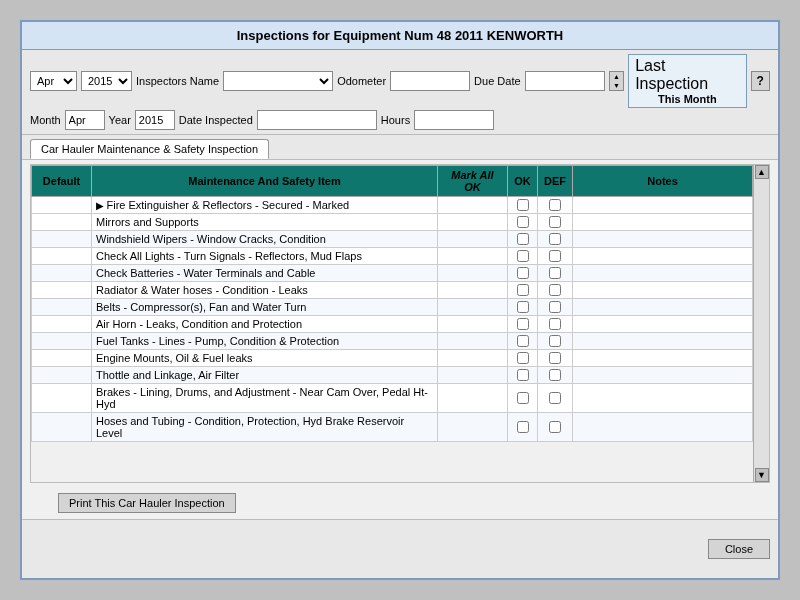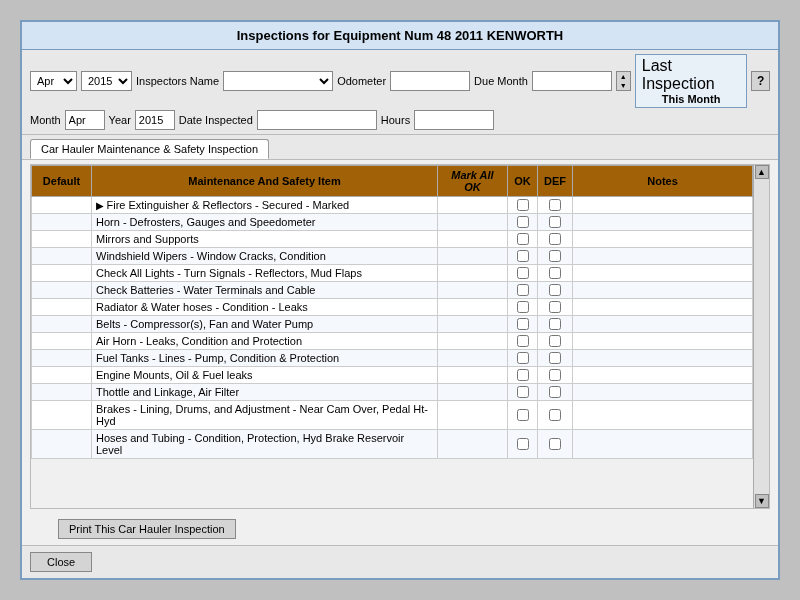--- a/index.html
+++ b/index.html
@@ -116,21 +116,21 @@
     .tab.active {
       background: #fff;
       border-bottom: 1px solid #fff;
     }
     table {
       width: 100%;
       border-collapse: collapse;
       font-size: 11px;
     }
     table thead tr {
-      background: #a16207;
+      background: #0f766e;
     }
     table th {
       border: 1px solid #aaa;
       padding: 3px 6px;
       text-align: center;
       font-weight: bold;
       font-size: 11px;
     }
     table td {
       border: 1px solid #ccc;
@@ -165,22 +165,23 @@
     .print-btn {
       border: 1px solid #888;
       background: #d4d4d4;
       padding: 3px 10px;
       font-size: 11px;
       cursor: pointer;
       margin-left: 28px;
     }
     .bottom-bar {
       border-top: 1px solid #bbb;
-      padding: 6px 8px;
-      display: flex;
+      padding: 19px 8px;
+      display: flex;
+      justify-content: flex-end;
       background: #e8e8e8;
     }
     .close-btn {
       border: 1px solid #888;
       background: #d4d4d4;
       padding: 3px 16px;
       font-size: 11px;
       cursor: pointer;
     }
     .scrollbar-placeholder {
@@ -249,21 +250,21 @@
       <span class="label-text">Inspectors Name</span>
       <div class="dropdown-wrapper" style="width:110px;">
         <select style="width:108px;">
           <option></option>
         </select>
       </div>
 
       <span class="label-text">Odometer</span>
       <input type="text" class="input-field input-medium" value="" style="">
 
-      <span class="label-text">Due Month</span>
+      <span class="label-text">Due Date</span>
       <input type="text" class="input-field input-medium" value="" style="">
 
       <div class="spinner-btn">
         <button class="spinner-up">▲</button>
         <button class="spinner-down">▼</button>
       </div>
 
       <div class="last-inspection-box">
         <span class="last-inspection-title">Last Inspection</span>
         <span class="last-inspection-value">This Month</span>
@@ -316,119 +317,103 @@
                   <input type="checkbox" style="">
                 </div>
               </td>
               <td class="col-def">
                 <div class="checkbox-cell">
                   <input type="checkbox" style="">
                 </div>
               </td>
               <td class="col-notes"></td>
             </tr>
+            <tr style="background: rgb(255, 255, 255);">
+              <td class="col-default"></td>
+              <td class="col-item">Mirrors and Supports</td>
+              <td class="col-markall"></td>
+              <td class="col-ok">
+                <div class="checkbox-cell">
+                  <input type="checkbox" style="">
+                </div>
+              </td>
+              <td class="col-def">
+                <div class="checkbox-cell">
+                  <input type="checkbox" style="">
+                </div>
+              </td>
+              <td class="col-notes"></td>
+            </tr>
             <tr style="background: rgb(245, 248, 252);">
               <td class="col-default"></td>
-              <td class="col-item">Horn - Defrosters, Gauges and Speedometer</td>
+              <td class="col-item">Windshield Wipers - Window Cracks, Condition</td>
               <td class="col-markall"></td>
               <td class="col-ok">
                 <div class="checkbox-cell">
                   <input type="checkbox" style="">
                 </div>
               </td>
               <td class="col-def">
                 <div class="checkbox-cell">
                   <input type="checkbox" style="">
                 </div>
               </td>
               <td class="col-notes"></td>
             </tr>
             <tr style="background: rgb(255, 255, 255);">
               <td class="col-default"></td>
-              <td class="col-item">Mirrors and Supports</td>
+              <td class="col-item">Check All Lights - Turn Signals - Reflectors, Mud Flaps</td>
               <td class="col-markall"></td>
               <td class="col-ok">
                 <div class="checkbox-cell">
                   <input type="checkbox" style="">
                 </div>
               </td>
               <td class="col-def">
                 <div class="checkbox-cell">
                   <input type="checkbox" style="">
                 </div>
               </td>
               <td class="col-notes"></td>
             </tr>
             <tr style="background: rgb(245, 248, 252);">
               <td class="col-default"></td>
-              <td class="col-item">Windshield Wipers - Window Cracks, Condition</td>
+              <td class="col-item">Check Batteries - Water Terminals and Cable</td>
               <td class="col-markall"></td>
               <td class="col-ok">
                 <div class="checkbox-cell">
                   <input type="checkbox" style="">
                 </div>
               </td>
               <td class="col-def">
                 <div class="checkbox-cell">
                   <input type="checkbox" style="">
                 </div>
               </td>
               <td class="col-notes"></td>
             </tr>
             <tr style="background: rgb(255, 255, 255);">
               <td class="col-default"></td>
-              <td class="col-item">Check All Lights - Turn Signals - Reflectors, Mud Flaps</td>
+              <td class="col-item">Radiator &amp; Water hoses - Condition - Leaks</td>
               <td class="col-markall"></td>
               <td class="col-ok">
                 <div class="checkbox-cell">
                   <input type="checkbox" style="">
                 </div>
               </td>
               <td class="col-def">
                 <div class="checkbox-cell">
                   <input type="checkbox" style="">
                 </div>
               </td>
               <td class="col-notes"></td>
             </tr>
             <tr style="background: rgb(245, 248, 252);">
               <td class="col-default"></td>
-              <td class="col-item">Check Batteries - Water Terminals and Cable</td>
-              <td class="col-markall"></td>
-              <td class="col-ok">
-                <div class="checkbox-cell">
-                  <input type="checkbox" style="">
-                </div>
-              </td>
-              <td class="col-def">
-                <div class="checkbox-cell">
-                  <input type="checkbox" style="">
-                </div>
-              </td>
-              <td class="col-notes"></td>
-            </tr>
-            <tr style="background: rgb(255, 255, 255);">
-              <td class="col-default"></td>
-              <td class="col-item">Radiator &amp; Water hoses - Condition - Leaks</td>
-              <td class="col-markall"></td>
-              <td class="col-ok">
-                <div class="checkbox-cell">
-                  <input type="checkbox" style="">
-                </div>
-              </td>
-              <td class="col-def">
-                <div class="checkbox-cell">
-                  <input type="checkbox" style="">
-                </div>
-              </td>
-              <td class="col-notes"></td>
-            </tr>
-            <tr style="background: rgb(245, 248, 252);">
-              <td class="col-default"></td>
-              <td class="col-item">Belts - Compressor(s), Fan and Water Pump</td>
+              <td class="col-item">Belts - Compressor(s), Fan and Water Turn</td>
               <td class="col-markall"></td>
               <td class="col-ok">
                 <div class="checkbox-cell">
                   <input type="checkbox" style="">
                 </div>
               </td>
               <td class="col-def">
                 <div class="checkbox-cell">
                   <input type="checkbox" style="">
                 </div>

